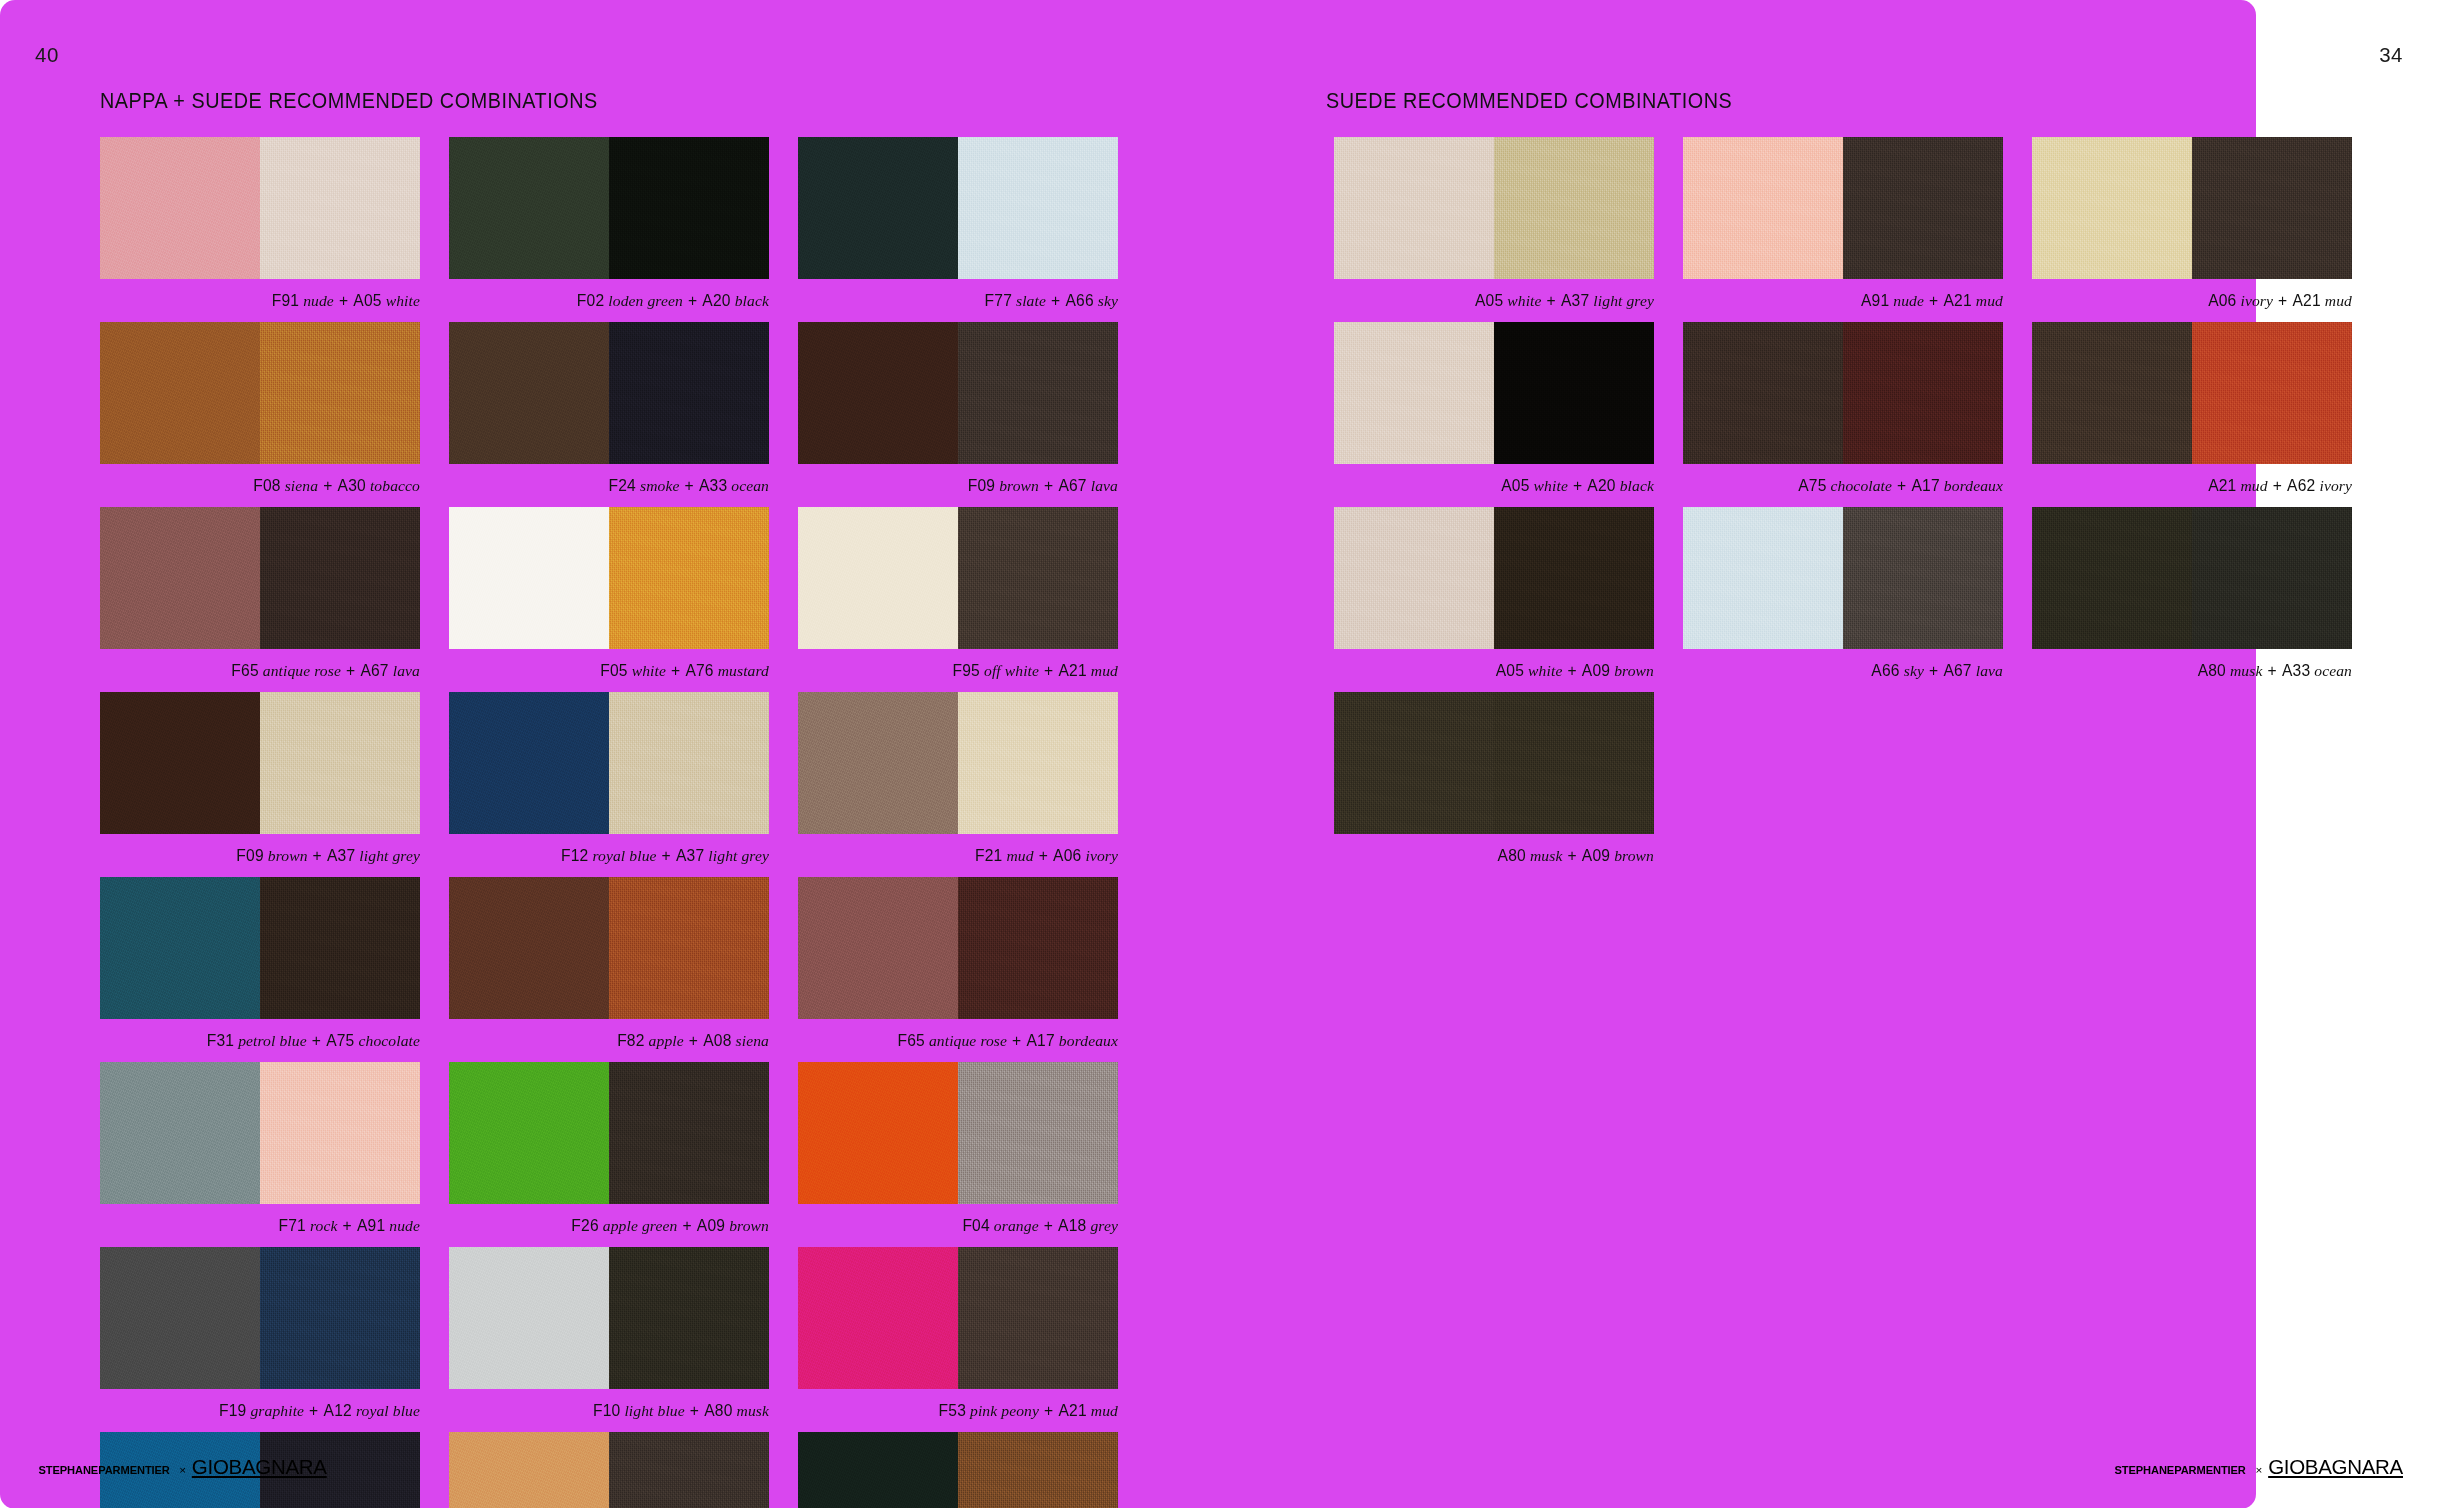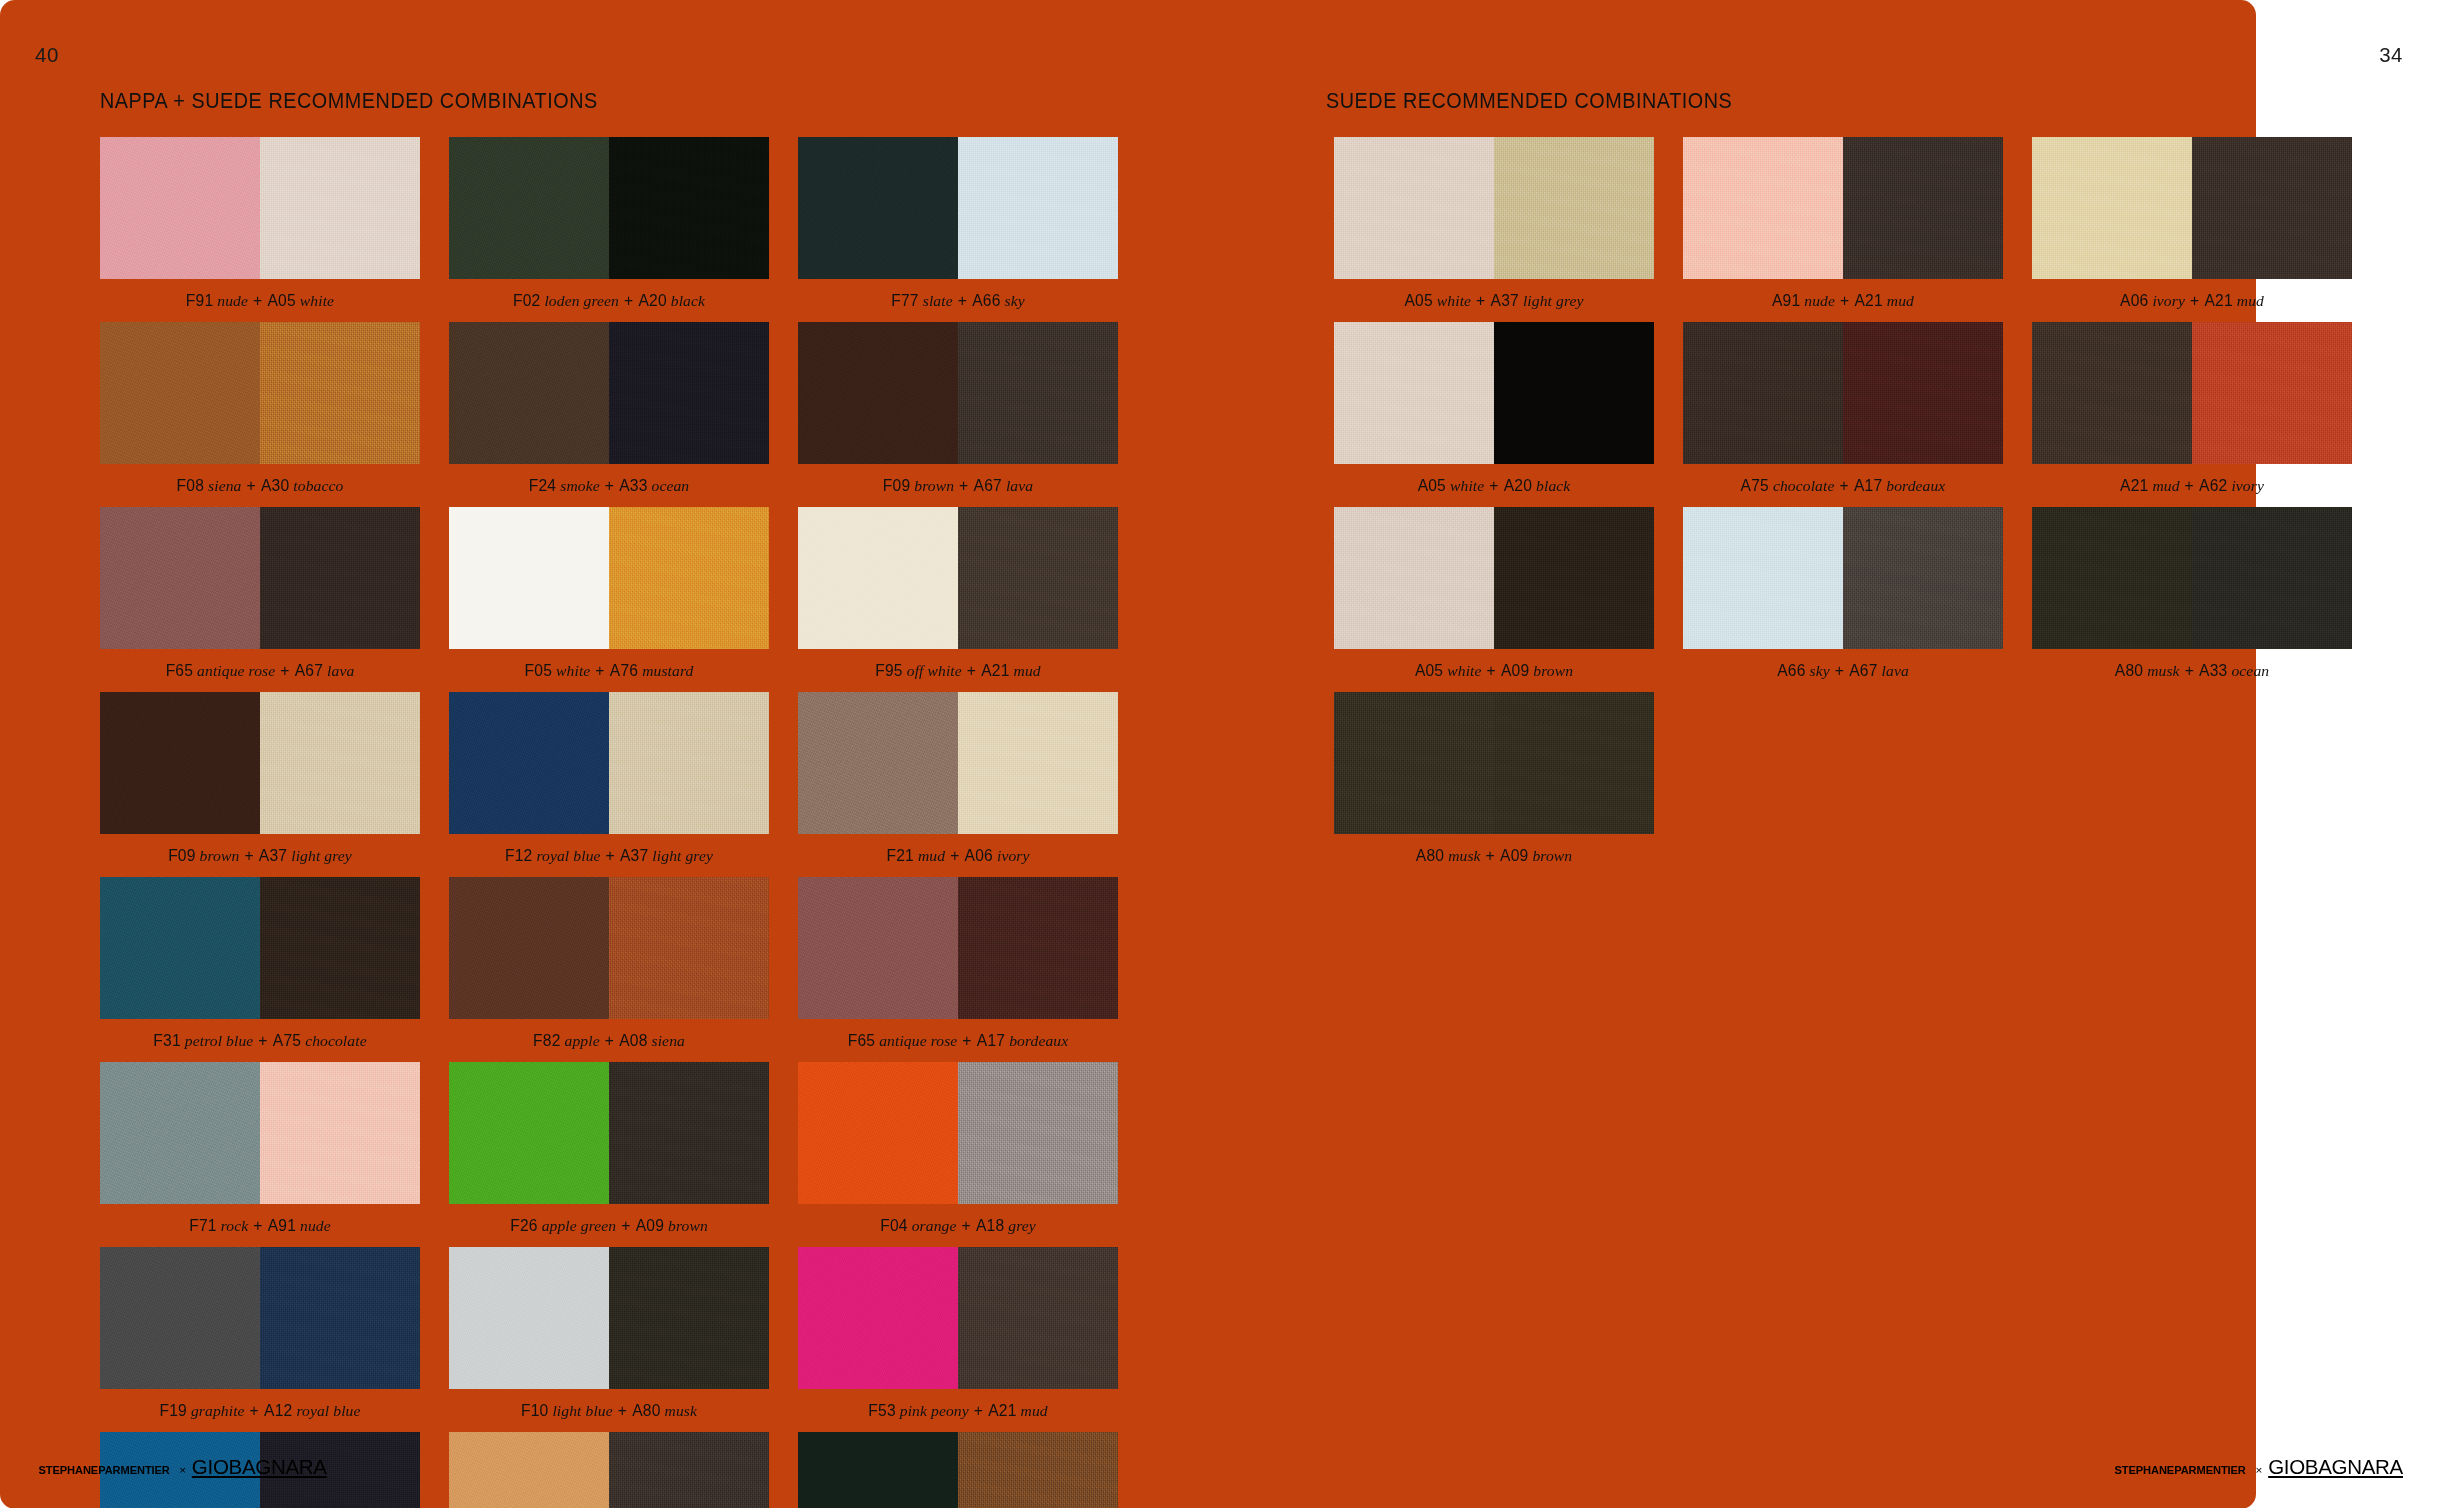--- a/index.html
+++ b/index.html
@@ -9,21 +9,21 @@
     height: 1509px;
     background: #ffffff;
     font-family: "Liberation Sans", sans-serif;
     overflow: hidden;
   }
 
   .spread {
     position: relative;
     width: 2256px;
     height: 1509px;
-    background: #c2410c;
+    background: #d946ef;
     border-radius: 15px;
   }
 
   
   .page {
     position: absolute;
     top: 0;
     height: 1509px;
     width: 1219px;
   }
@@ -103,21 +103,21 @@
       repeating-linear-gradient(0deg,  rgba(255,255,255,0.07) 0 1px, rgba(0,0,0,0.08) 1px 2px),
       repeating-linear-gradient(46deg,  rgba(255,255,255,0.05) 0 1px, rgba(0,0,0,0.06) 1px 2.9px);
     mix-blend-mode: overlay;
     opacity: 1;
   }
 
   .combo-caption {
     width: 320px;
     height: 43px;
     line-height: 43px;
-    text-align: center;
+    text-align: right;
     white-space: nowrap;
     font-size: 15.6px;
     color: #111111;
   }
   .combo-caption .code {
     font-family: "Liberation Sans", sans-serif;
     font-weight: 400;
     letter-spacing: 0.2px;
   }
   .combo-caption .nm {

